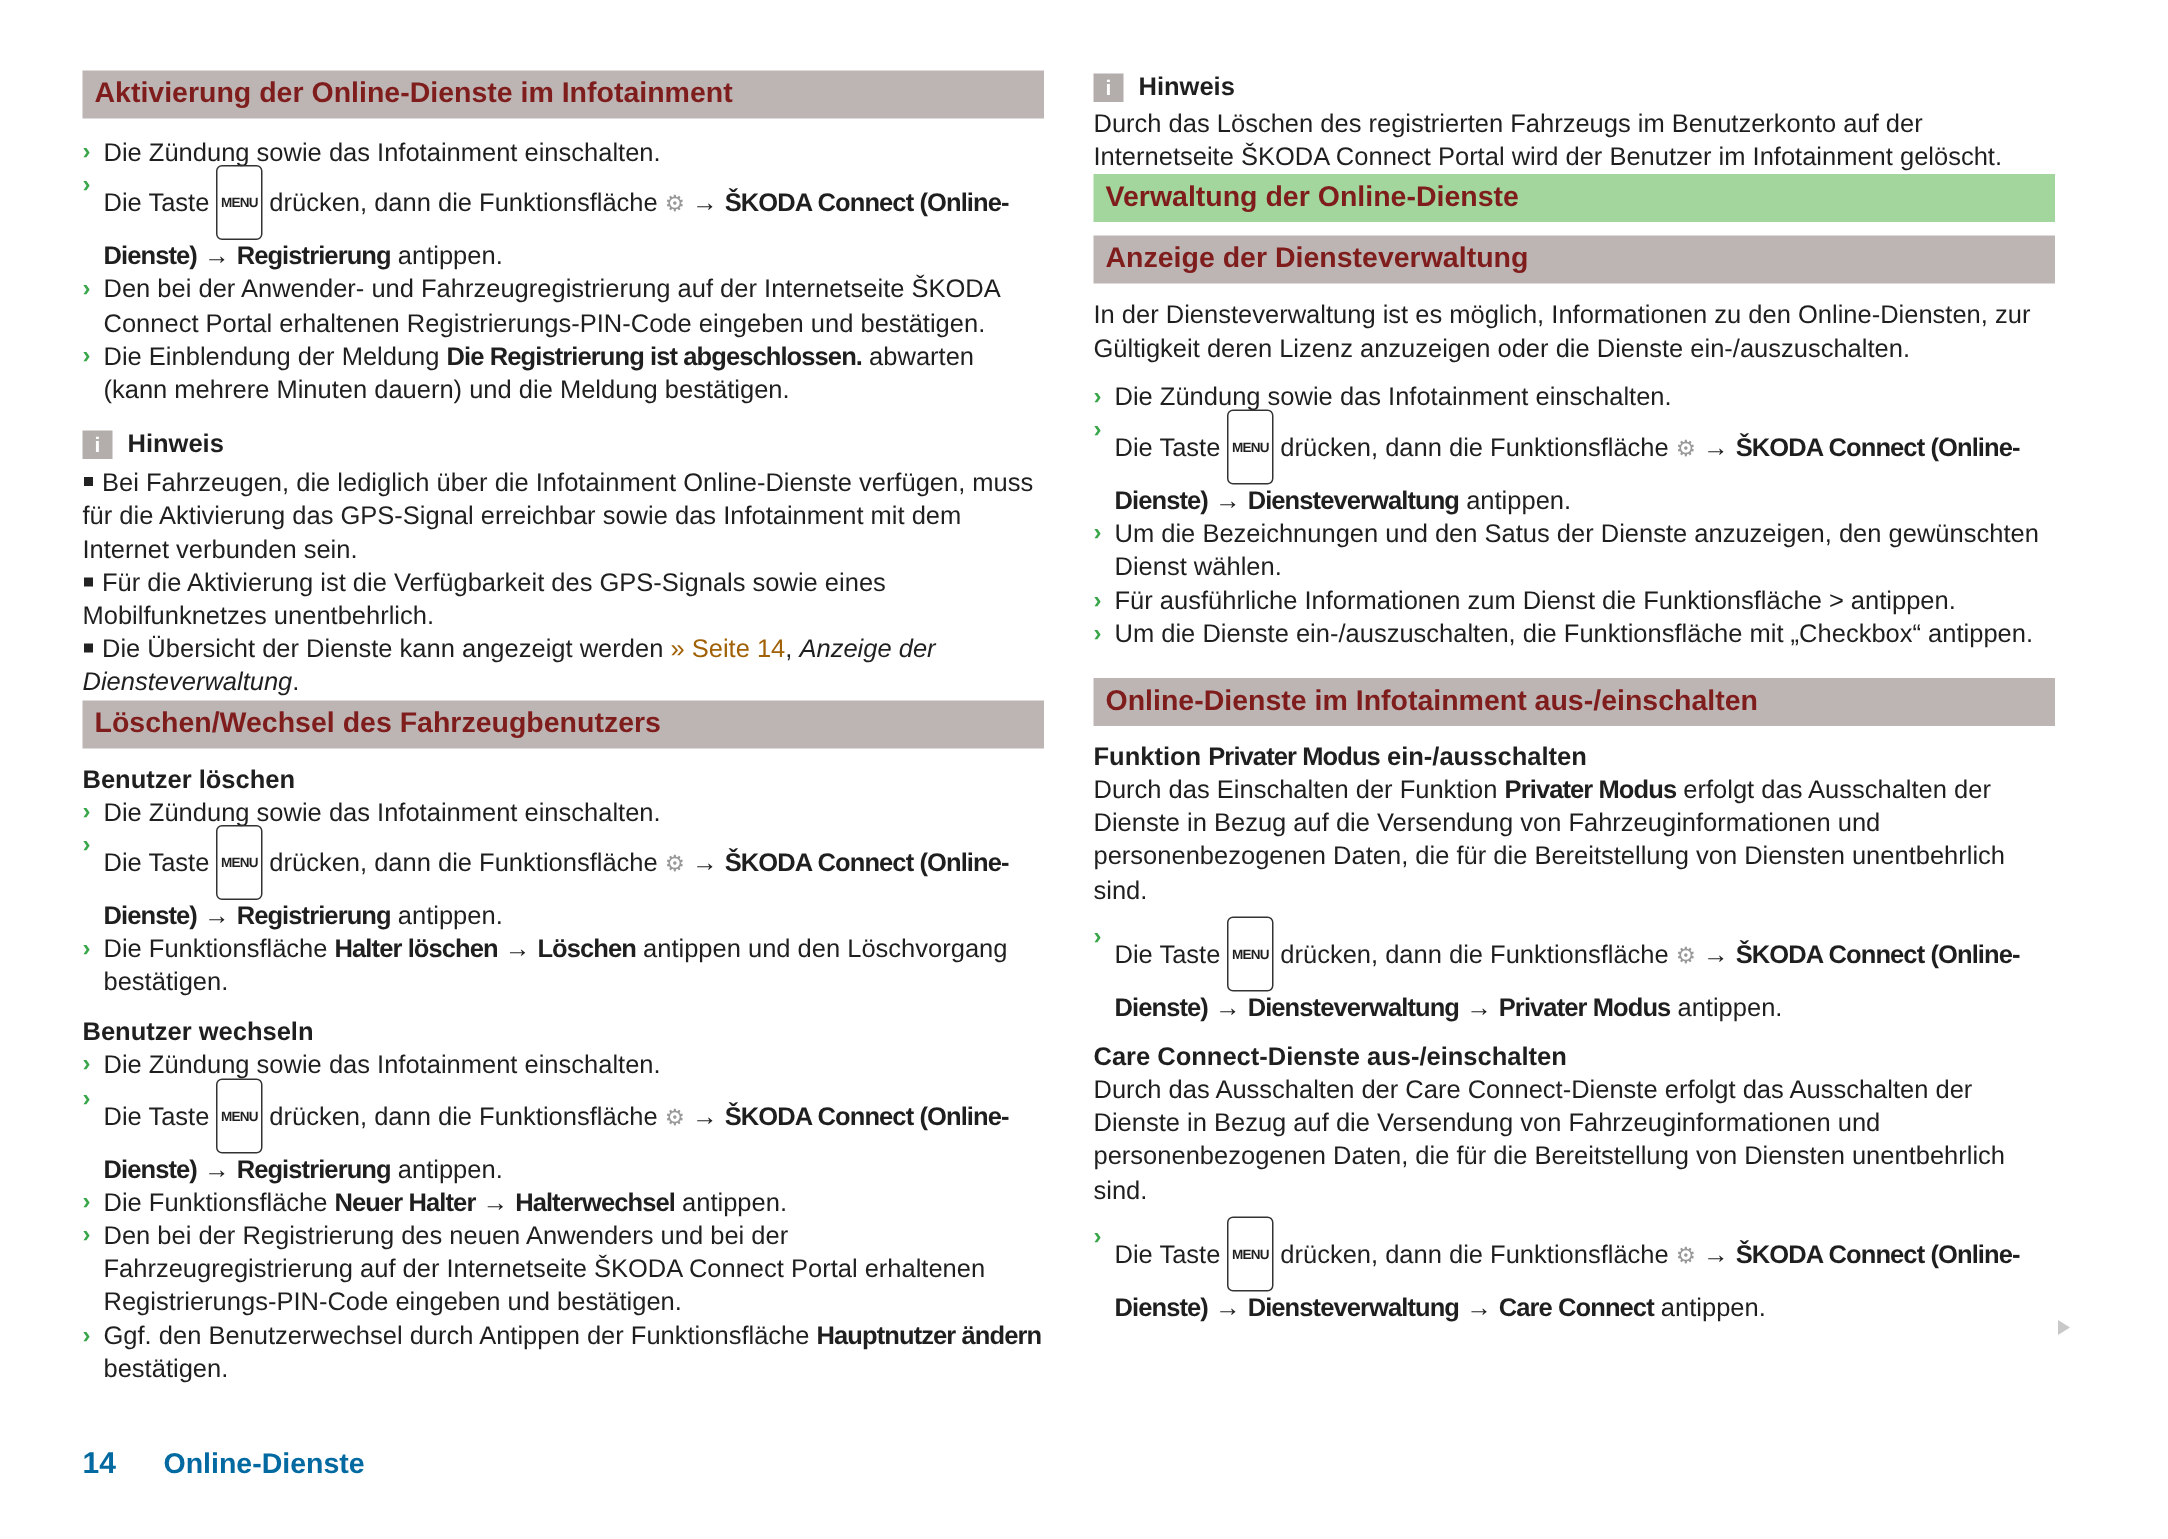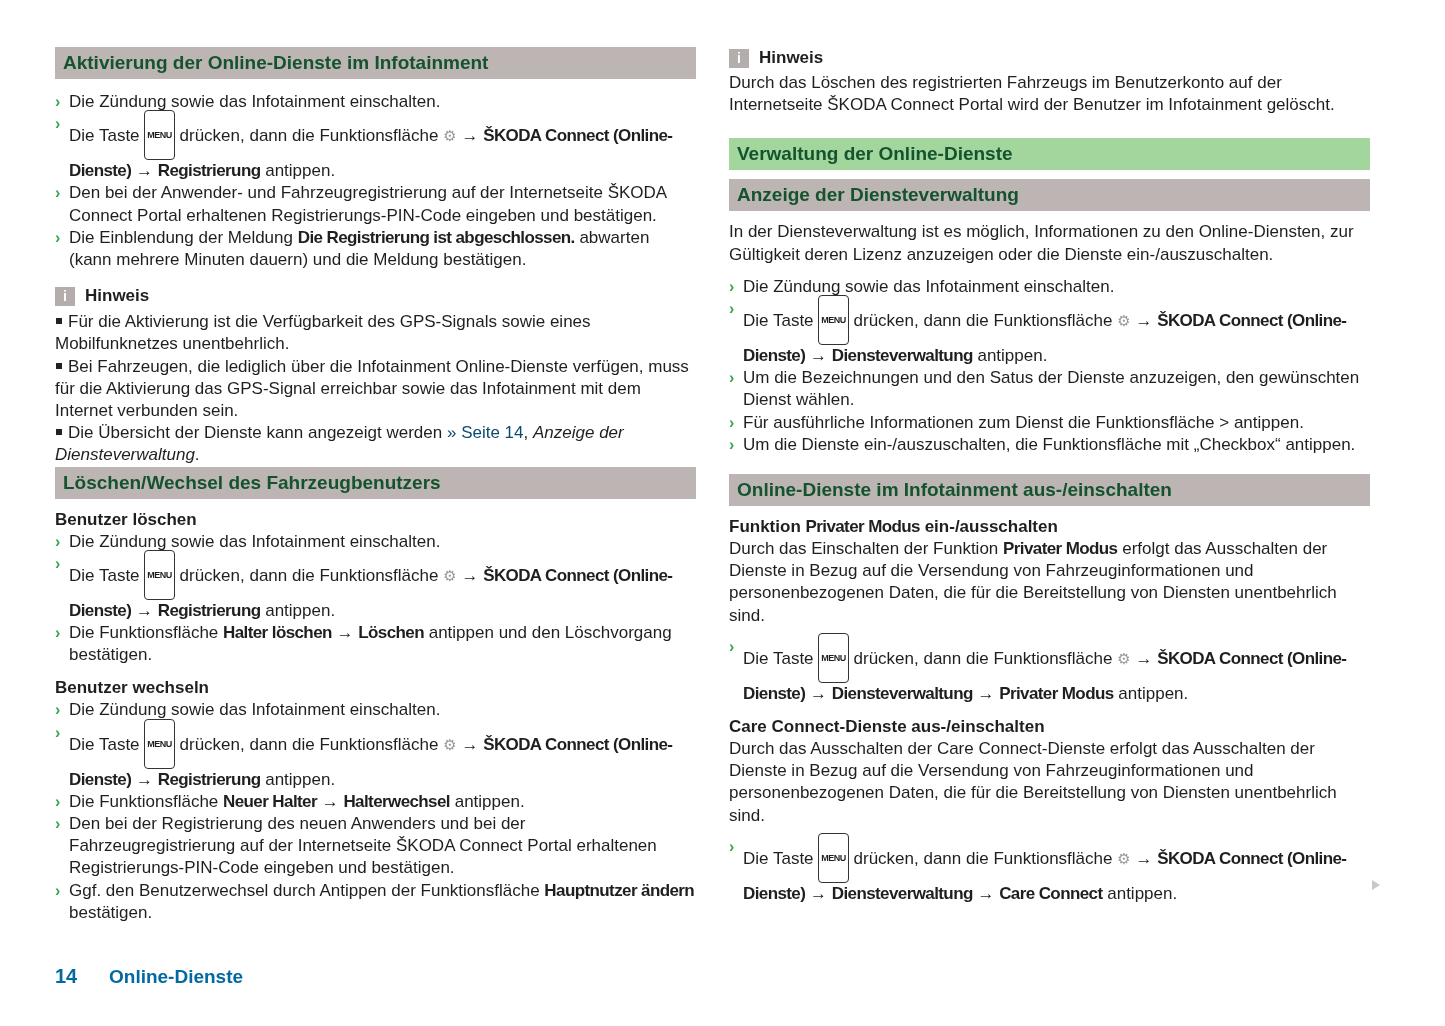--- a/index.html
+++ b/index.html
@@ -2,32 +2,32 @@
 <html><head>
 <meta charset="utf-8">
 <style>
   html, body { margin:0; padding:0; background:#ffffff; }
   body { width:1445px; height:1026px; position:relative; overflow:hidden;
          font-family:"Liberation Sans", "DejaVu Sans", sans-serif; color:#1f1f1f; }
   .col { position:absolute; top:0; }
   #left { left:55px; width:641px; }
   #right { left:729px; width:641px; }
   .hdr { background:#bdb5b4; height:32px; line-height:32px; padding-left:8px;
-         font-weight:bold; font-size:19px; color:#14532d; box-sizing:border-box; }
+         font-weight:bold; font-size:19px; color:#7f1d1d; box-sizing:border-box; }
   .hdr.green { background:#a2d69c; }
   p, .li, .bl { font-size:17px; line-height:22.2px; margin:0; }
   .li { position:relative; padding-left:14px; }
   .li .chev { position:absolute; left:0; top:0; color:#3aa64a; font-weight:bold; font-size:16px; }
   .bl { }
   .bl .sq { display:inline-block; width:6px; height:6px; background:#222; margin:0 6px 3px 1px; vertical-align:middle; }
   .sub { font-weight:bold; font-size:17px; line-height:22px; margin:0; }
   .b { font-weight:bold; font-family:"Liberation Sans Narrow","Liberation Sans", sans-serif; letter-spacing:-0.6px; }
   .bb { font-weight:normal; }
   .it { font-style:italic; }
-  .link { color:#0c4a6e; }
+  .link { color:#a16207; }
   .key { display:inline-block; border:1.5px solid #333; border-radius:4px; font-size:9px; font-weight:bold;
          padding:16px 2px; line-height:16px; height:16px; vertical-align:middle; margin-top:-3px; letter-spacing:-0.5px; }
   .gear { color:#999; font-size:15px; }
   .note-h { font-weight:bold; font-size:17px; line-height:22px; display:flex; align-items:center; }
   .note-i { display:inline-block; width:20px; height:19px; background:#b3adac; color:#fff; font-size:14px; font-weight:bold;
             text-align:center; line-height:19px; margin-right:10px; }
   .footer { position:absolute; top:965px; left:55px; font-weight:bold; font-size:19px; color:#0369a1; }
   .footer .num { display:inline-block; width:54px; font-size:20px; }
   .next { position:absolute; left:1372px; top:880px; width:0; height:0;
           border-top:5px solid transparent; border-bottom:5px solid transparent; border-left:8px solid #c8c8c8; }
@@ -42,22 +42,22 @@
   <div class="li"><span class="chev">›</span><span>Die Taste</span> <span class="key">MENU</span> <span>drücken, dann die Funktionsfläche</span> <span class="gear">⚙</span> <span>→</span> <span class="b">ŠKODA Connect (Online-Dienste)</span> <span>→</span> <span class="b">Registrierung</span> <span>antippen.</span></div>
   <div class="li"><span class="chev">›</span><span>Den bei der Anwender- und Fahrzeugregistrierung auf der Internetseite ŠKODA Connect Portal erhaltenen Registrierungs-PIN-Code eingeben und bestätigen.</span></div>
   <div class="li"><span class="chev">›</span><span>Die Einblendung der Meldung</span> <span class="b">Die Registrierung ist abgeschlossen.</span> <span>abwarten (kann mehrere Minuten dauern) und die Meldung bestätigen.</span></div>
 
   <div style="height:14px"></div>
   <div class="note-h">
       <span class="note-i">i</span>
       <span>Hinweis</span>
     </div>
   <div style="height:4px"></div>
+  <div class="bl"><span class="sq"></span><span>Bei Fahrzeugen, die lediglich über die Infotainment Online-Dienste verfügen, muss für die Aktivierung das GPS-Signal erreichbar sowie das Infotainment mit dem Internet verbunden sein.</span></div>
   <div class="bl"><span class="sq"></span><span>Für die Aktivierung ist die Verfügbarkeit des GPS-Signals sowie eines Mobilfunknetzes unentbehrlich.</span></div>
-  <div class="bl"><span class="sq"></span><span>Bei Fahrzeugen, die lediglich über die Infotainment Online-Dienste verfügen, muss für die Aktivierung das GPS-Signal erreichbar sowie das Infotainment mit dem Internet verbunden sein.</span></div>
   <div class="bl"><span class="sq"></span><span>Die Übersicht der Dienste kann angezeigt werden</span> <a class="link">» Seite 14</a><span>,</span> <span class="it">Anzeige der Diensteverwaltung</span><span>.</span></div>
 
   <div class="hdr" style="">Löschen/Wechsel des Fahrzeugbenutzers</div>
   <div style="height:10px"></div>
   <div class="sub">Benutzer löschen</div>
   <div class="li"><span class="chev">›</span><span>Die Zündung sowie das Infotainment einschalten.</span></div>
   <div class="li"><span class="chev">›</span><span>Die Taste</span> <span class="key">MENU</span> <span>drücken, dann die Funktionsfläche</span> <span class="gear">⚙</span> <span>→</span> <span class="b">ŠKODA Connect (Online-Dienste)</span> <span>→</span> <span class="b">Registrierung</span> <span>antippen.</span></div>
   <div class="li"><span class="chev">›</span><span>Die Funktionsfläche</span> <span class="b">Halter löschen</span> <span>→</span> <span class="b">Löschen</span> <span>antippen und den Löschvorgang bestätigen.</span></div>
   <div style="height:11px"></div>
   <div class="sub">Benutzer wechseln</div>
@@ -70,21 +70,21 @@
 
 <div id="right" class="col">
   <div style="height:47px"></div>
   <div class="note-h">
       <span class="note-i">i</span>
       <span>Hinweis</span>
     </div>
   <div style="height:3px"></div>
   <p>Durch das Löschen des registrierten Fahrzeugs im Benutzerkonto auf der Internetseite ŠKODA Connect Portal wird der Benutzer im Infotainment gelöscht.</p>
 
-  <div class="hdr green" style="margin-top:22px">Verwaltung der Online-Dienste</div>
+  <div class="hdr green" style="">Verwaltung der Online-Dienste</div>
   <div class="hdr" style="margin-top:9px">Anzeige der Diensteverwaltung</div>
   <div style="height:10px"></div>
   <p>In der Diensteverwaltung ist es möglich, Informationen zu den Online-Diensten, zur Gültigkeit deren Lizenz anzuzeigen oder die Dienste ein-/auszuschalten.</p>
   <div style="height:10px"></div>
   <div class="li"><span class="chev">›</span><span>Die Zündung sowie das Infotainment einschalten.</span></div>
   <div class="li"><span class="chev">›</span><span>Die Taste</span> <span class="key">MENU</span> <span>drücken, dann die Funktionsfläche</span> <span class="gear">⚙</span> <span>→</span> <span class="b">ŠKODA Connect (Online-Dienste)</span> <span>→</span> <span class="b">Diensteverwaltung</span> <span>antippen.</span></div>
   <div class="li"><span class="chev">›</span><span>Um die</span> <span class="bb">Bezeichnungen und den Satus der Dienste anzuzeigen</span><span>, den gewünschten Dienst wählen.</span></div>
   <div class="li"><span class="chev">›</span><span>Für</span> <span class="bb">ausführliche Informationen zum Dienst</span> <span>die Funktionsfläche &gt; antippen.</span></div>
   <div class="li"><span class="chev">›</span><span>Um die</span> <span class="bb">Dienste ein-/auszuschalten</span><span>, die Funktionsfläche mit „Checkbox“ antippen.</span></div>
 

